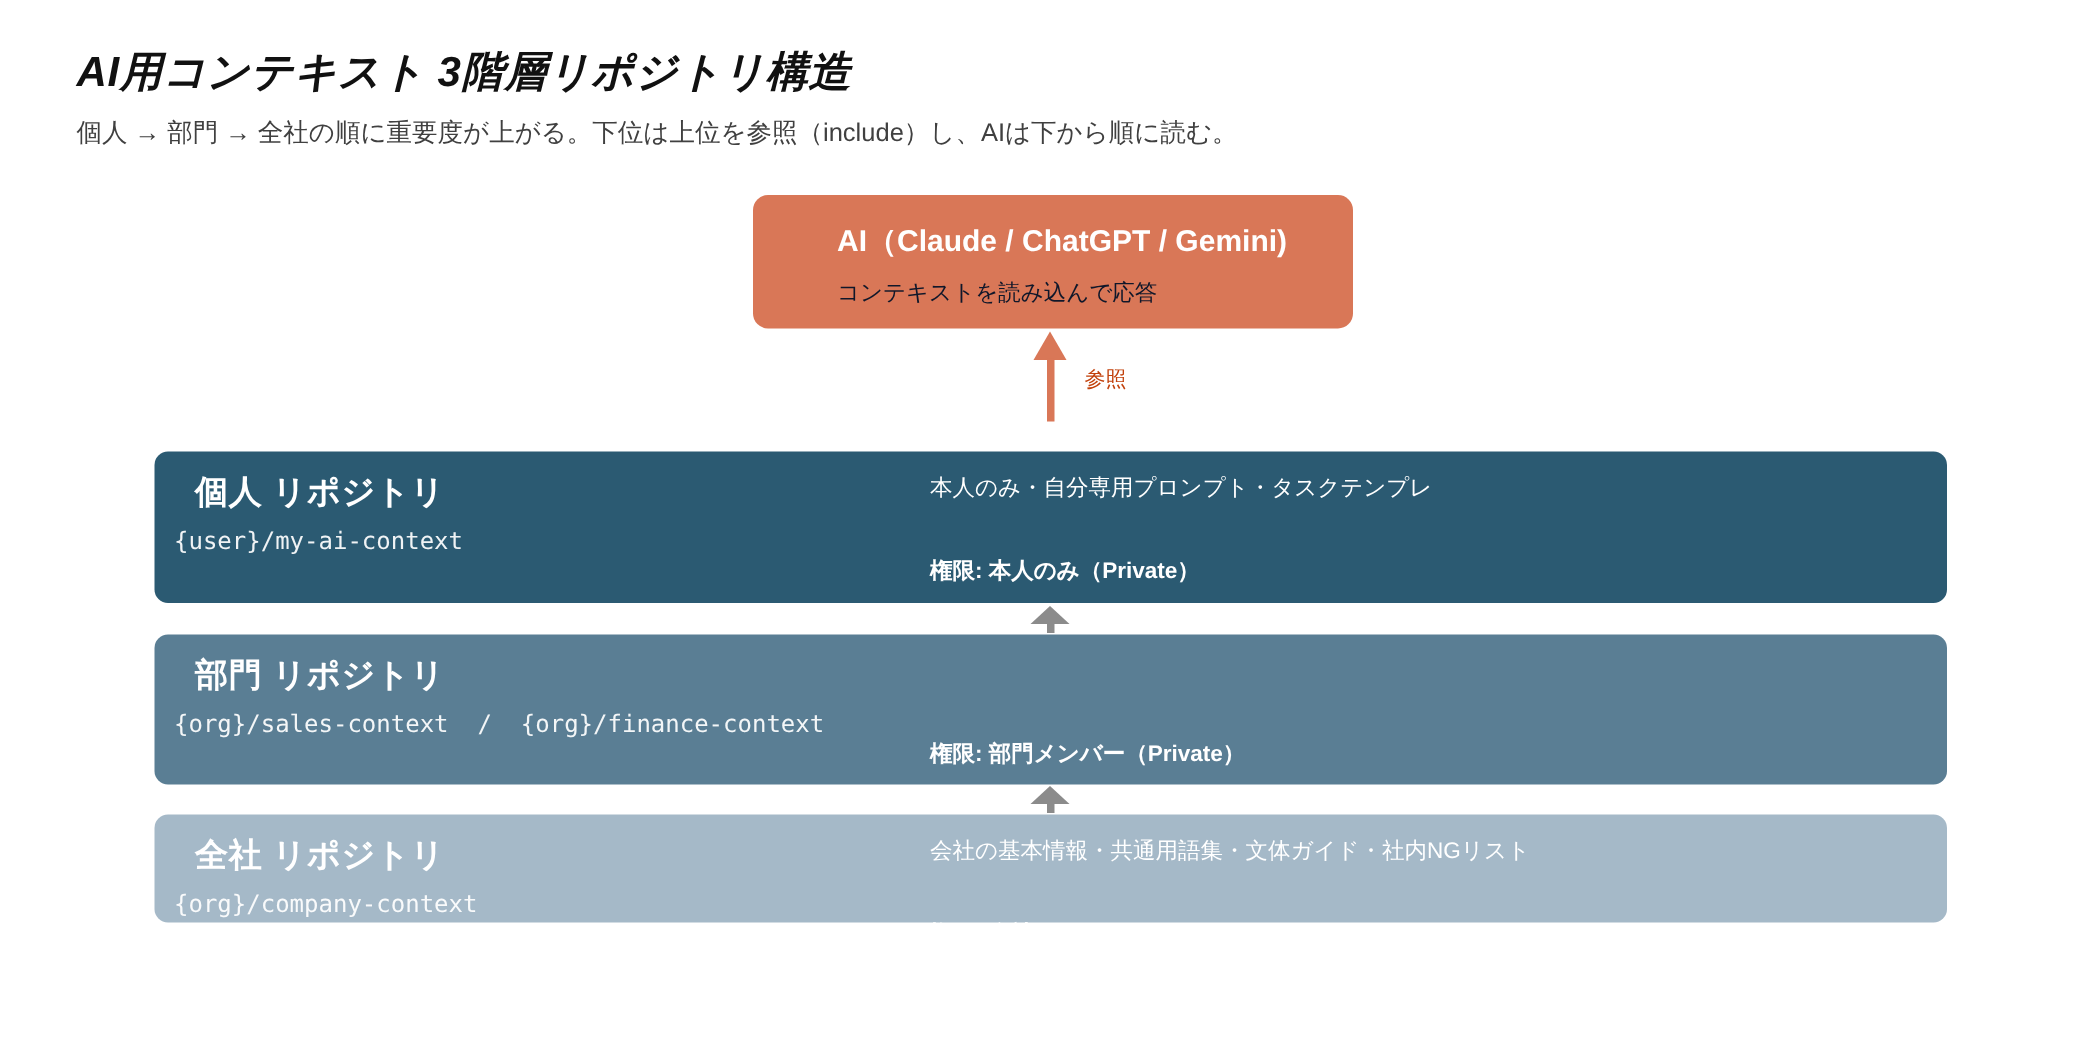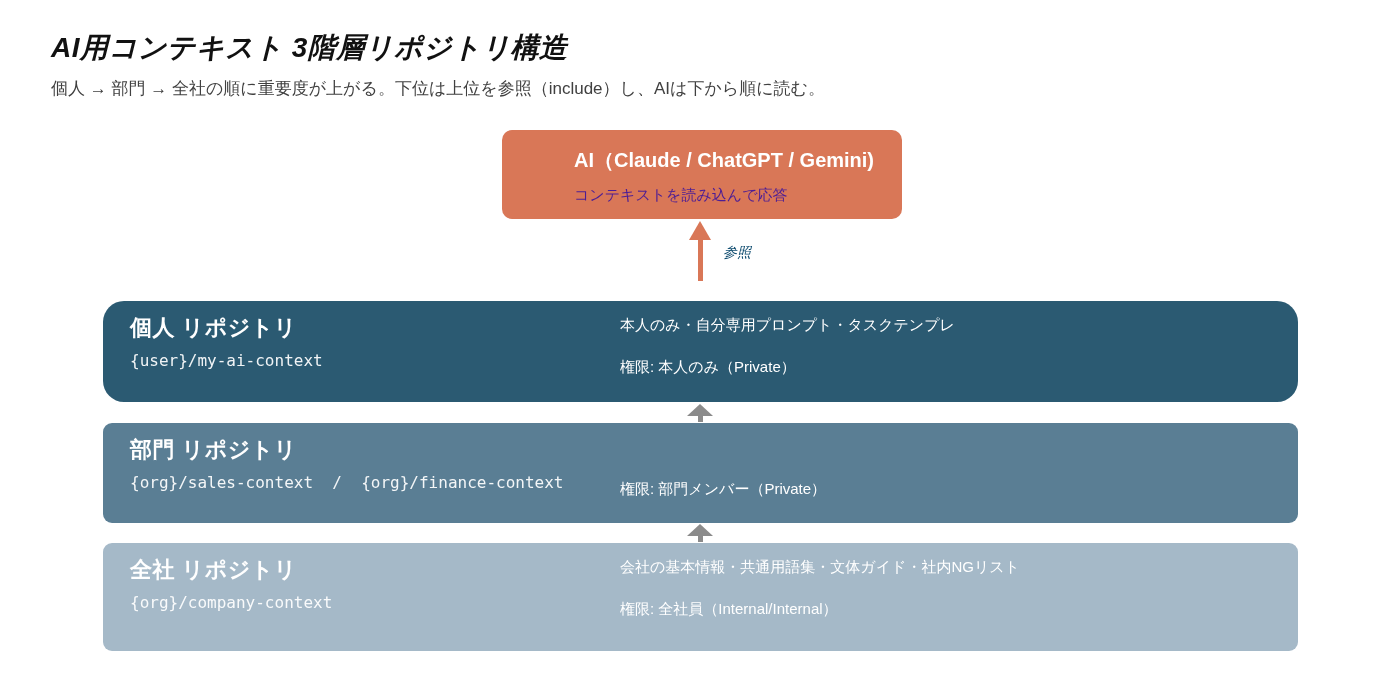--- a/index.html
+++ b/index.html
@@ -14,73 +14,73 @@
   }
   .page-subtitle {
     position: absolute; left: 51px; top: 77px;
     font-size: 17px; color: #404040;
   }
 
   .ai-box {
     position: absolute; left: 502px; top: 130px;
     width: 400px; height: 89px;
     border-radius: 10px;
-    padding: 17px 0 0 72px;
+    padding: 17px 0 0 56px;
   }
   .ai-box-title {
     font-size: 20px; font-weight: 700; color: #ffffff;
     white-space: nowrap;
   }
   .ai-box-sub {
     margin-top: 12px;
-    font-size: 15px; color: #4c1d95;
+    font-size: 15px; color: #0f172a;
   }
 
   .arrowhead { position: absolute; width: 0; height: 0; }
   .ref-arrow-head {
     left: 689px; top: 221px;
     border-left: 11px solid transparent;
     border-right: 11px solid transparent;
     border-bottom: 19px solid #d97757;
   }
   .ref-arrow-stem {
     position: absolute; left: 698px; top: 239px;
     width: 5px; height: 42px; background: #d97757;
   }
   .ref-label {
     position: absolute; left: 723px; top: 244px;
-    font-size: 14px; color: #0c4a6e; font-style: italic;
+    font-size: 14px; color: #c2410c;
   }
 
   .tier {
     position: absolute; left: 103px; width: 1195px;
     border-radius: 9px;
   }
-  .tier-1 { top: 301px; height: 101px; border-radius: 21px; }
+  .tier-1 { top: 301px; height: 101px; }
   .tier-2 { top: 423px; height: 100px; }
-  .tier-3 { top: 543px; height: 108px; }
+  .tier-3 { top: 543px; height: 72px; }
 
   .tier-name {
     position: absolute; left: 27px; top: 12px;
     font-size: 22px; font-weight: 700; color: #ffffff;
     letter-spacing: 0.5px;
   }
   .tier-repo {
-    position: absolute; left: 27px; top: 50px;
+    position: absolute; left: 13px; top: 50px;
     font-family: "DejaVu Sans Mono", "Liberation Mono", monospace;
     font-size: 16px; color: rgba(255,255,255,0.93);
     white-space: pre;
   }
   .tier-desc {
     position: absolute; left: 517px; top: 15px;
     font-size: 15px; color: #ffffff;
   }
   .tier-perm {
-    position: absolute; left: 517px; top: 57px;
-    font-size: 15px; color: #ffffff;
+    position: absolute; left: 517px; top: 70px;
+    font-size: 15px; color: #ffffff; font-weight: bold;
   }
 
   .tier-arrow-head {
     border-left: 13px solid transparent;
     border-right: 13px solid transparent;
     border-bottom: 12px solid #8b8b8b;
   }
   .tier-arrow-head.a1 { left: 687px; top: 404px; }
   .tier-arrow-head.a2 { left: 687px; top: 524px; }
   .tier-arrow-stem { position: absolute; width: 5px; height: 7px; background: #8b8b8b; }

